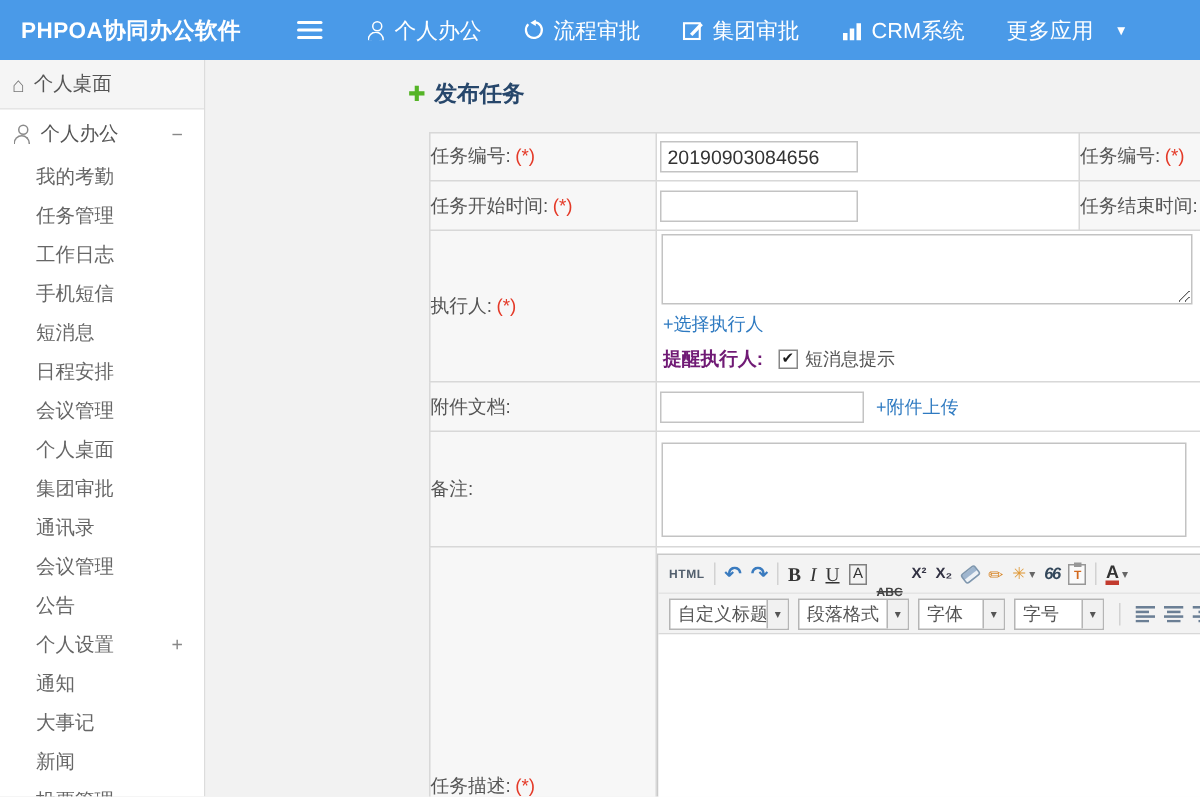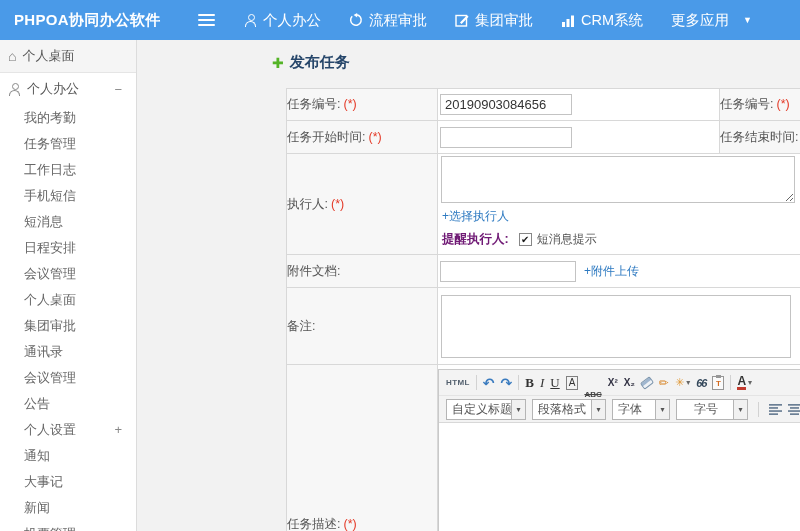--- a/index.html
+++ b/index.html
@@ -288,21 +288,21 @@
                   </span>
               <span class="sel">
                     <span class="sel-txt" style="width:58px;">段落格式</span>
                     <span class="sel-btn">▾</span>
                   </span>
               <span class="sel">
                     <span class="sel-txt" style="width:42px;">字体</span>
                     <span class="sel-btn">▾</span>
                   </span>
               <span class="sel">
-                    <span class="sel-txt" style="width:44px;margin-left:12px;">字号</span>
+                    <span class="sel-txt" style="width:44px;">字号</span>
                     <span class="sel-btn">▾</span>
                   </span>
               <span class="sep" style="margin:0 4px;"></span>
               <svg class="al" width="13" height="11">
                     <rect y="0" width="13" height="1.7"></rect>
                     <rect y="3.1" width="9" height="1.7"></rect>
                     <rect y="6.2" width="13" height="1.7"></rect>
                     <rect y="9.3" width="9" height="1.7"></rect>
                   </svg>
               <svg class="al" width="13" height="11">

